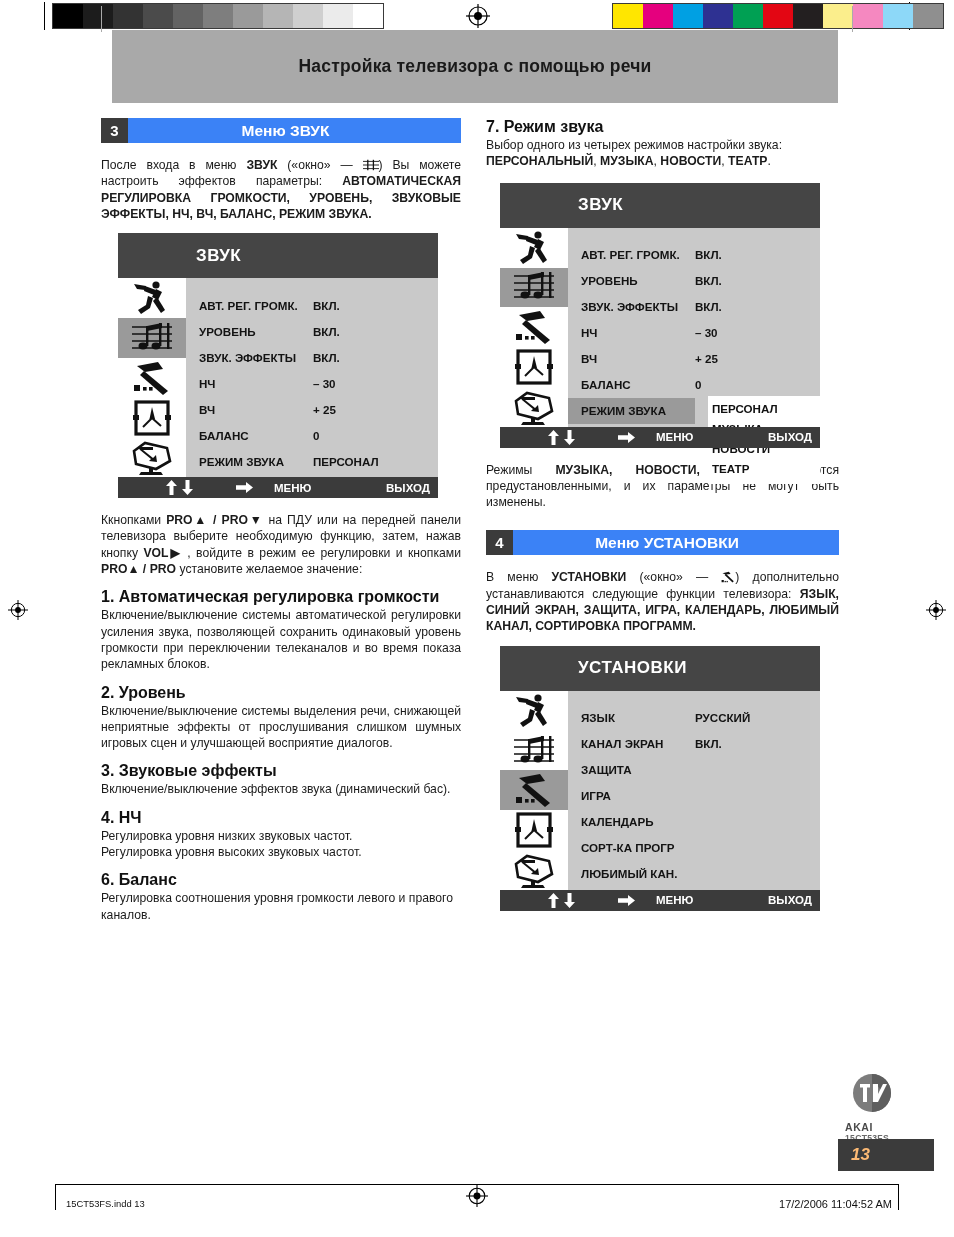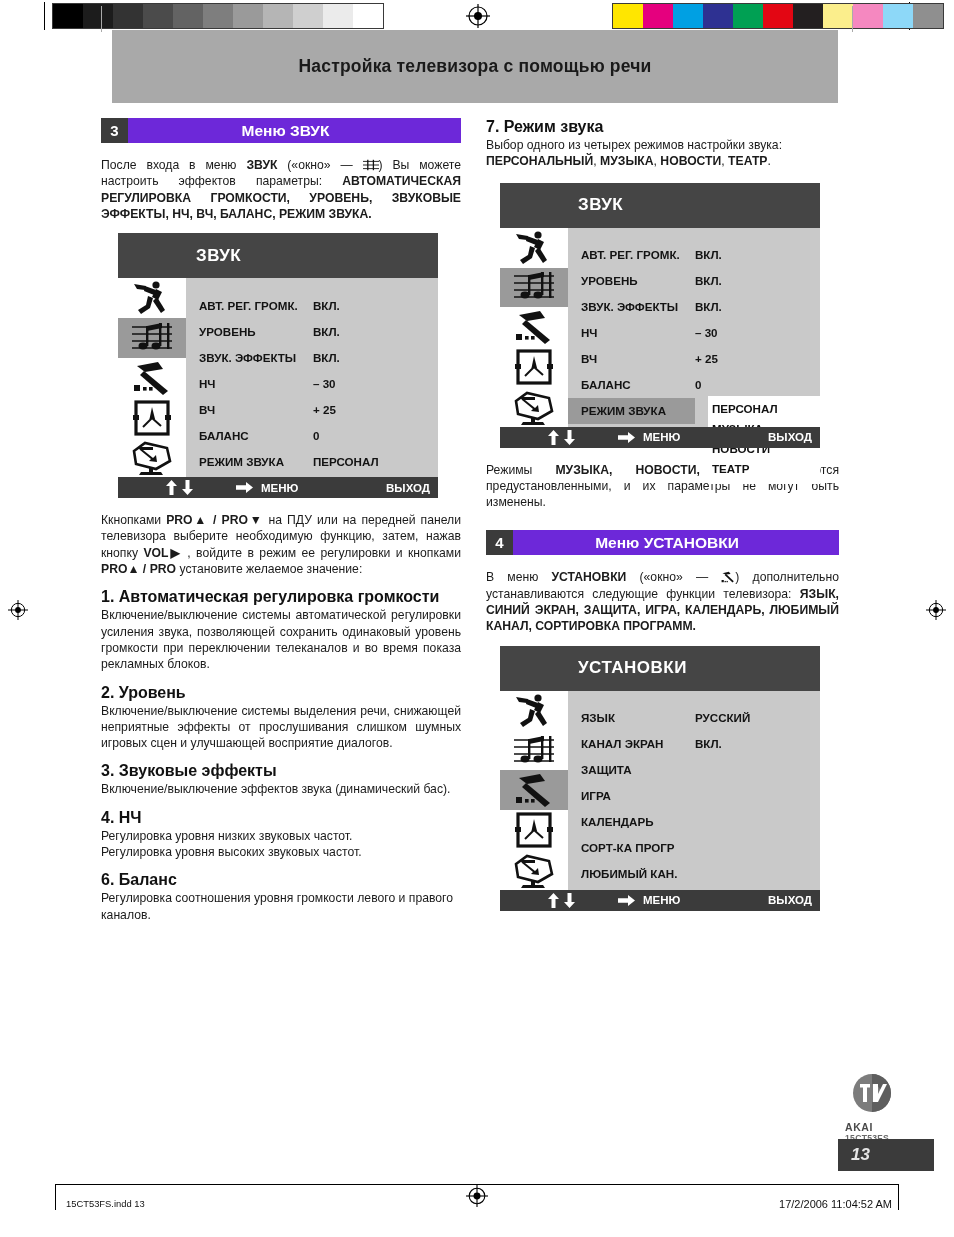--- a/index.html
+++ b/index.html
@@ -110,21 +110,21 @@
     background: #3b3b3b;
     color: #ffffff;
     font-size: 15px;
     font-weight: bold;
     display: flex;
     align-items: center;
     justify-content: center;
   }
   .sec-title-bar {
     flex: 1;
-    background: #6d28d9;
+    background: #3b82f6;
     color: #ffffff;
     font-size: 15.5px;
     font-weight: bold;
     display: flex;
     align-items: center;
     justify-content: center;
     padding-right: 18px;
   }
 
   
@@ -252,21 +252,21 @@
     left: 48px;
     display: flex;
     gap: 5px;
     align-items: center;
   }
   .foot-menu {
     position: absolute;
     left: 118px;
     display: flex;
     align-items: center;
-    gap: 8px;
+    gap: 21px;
   }
   .foot-exit {
     position: absolute;
     right: 8px;
   }
 
   
   .brand {
     position: absolute;
     left: 845px; top: 1072px;
@@ -285,21 +285,21 @@
     font-size: 8.6px;
     font-weight: bold;
     color: #6a6a6a;
     letter-spacing: 0.3px;
   }
   .page-num-box {
     position: absolute;
     left: 838px; top: 1139px;
     width: 96px; height: 32px;
     background: #3b3b3b;
-    color: #e5e5e5;
+    color: #fdba74;
     display: flex;
     align-items: center;
     padding-left: 13px;
     font-size: 17px;
     font-weight: bold;
     font-style: italic;
   }
 
   
   .foot-rule {

